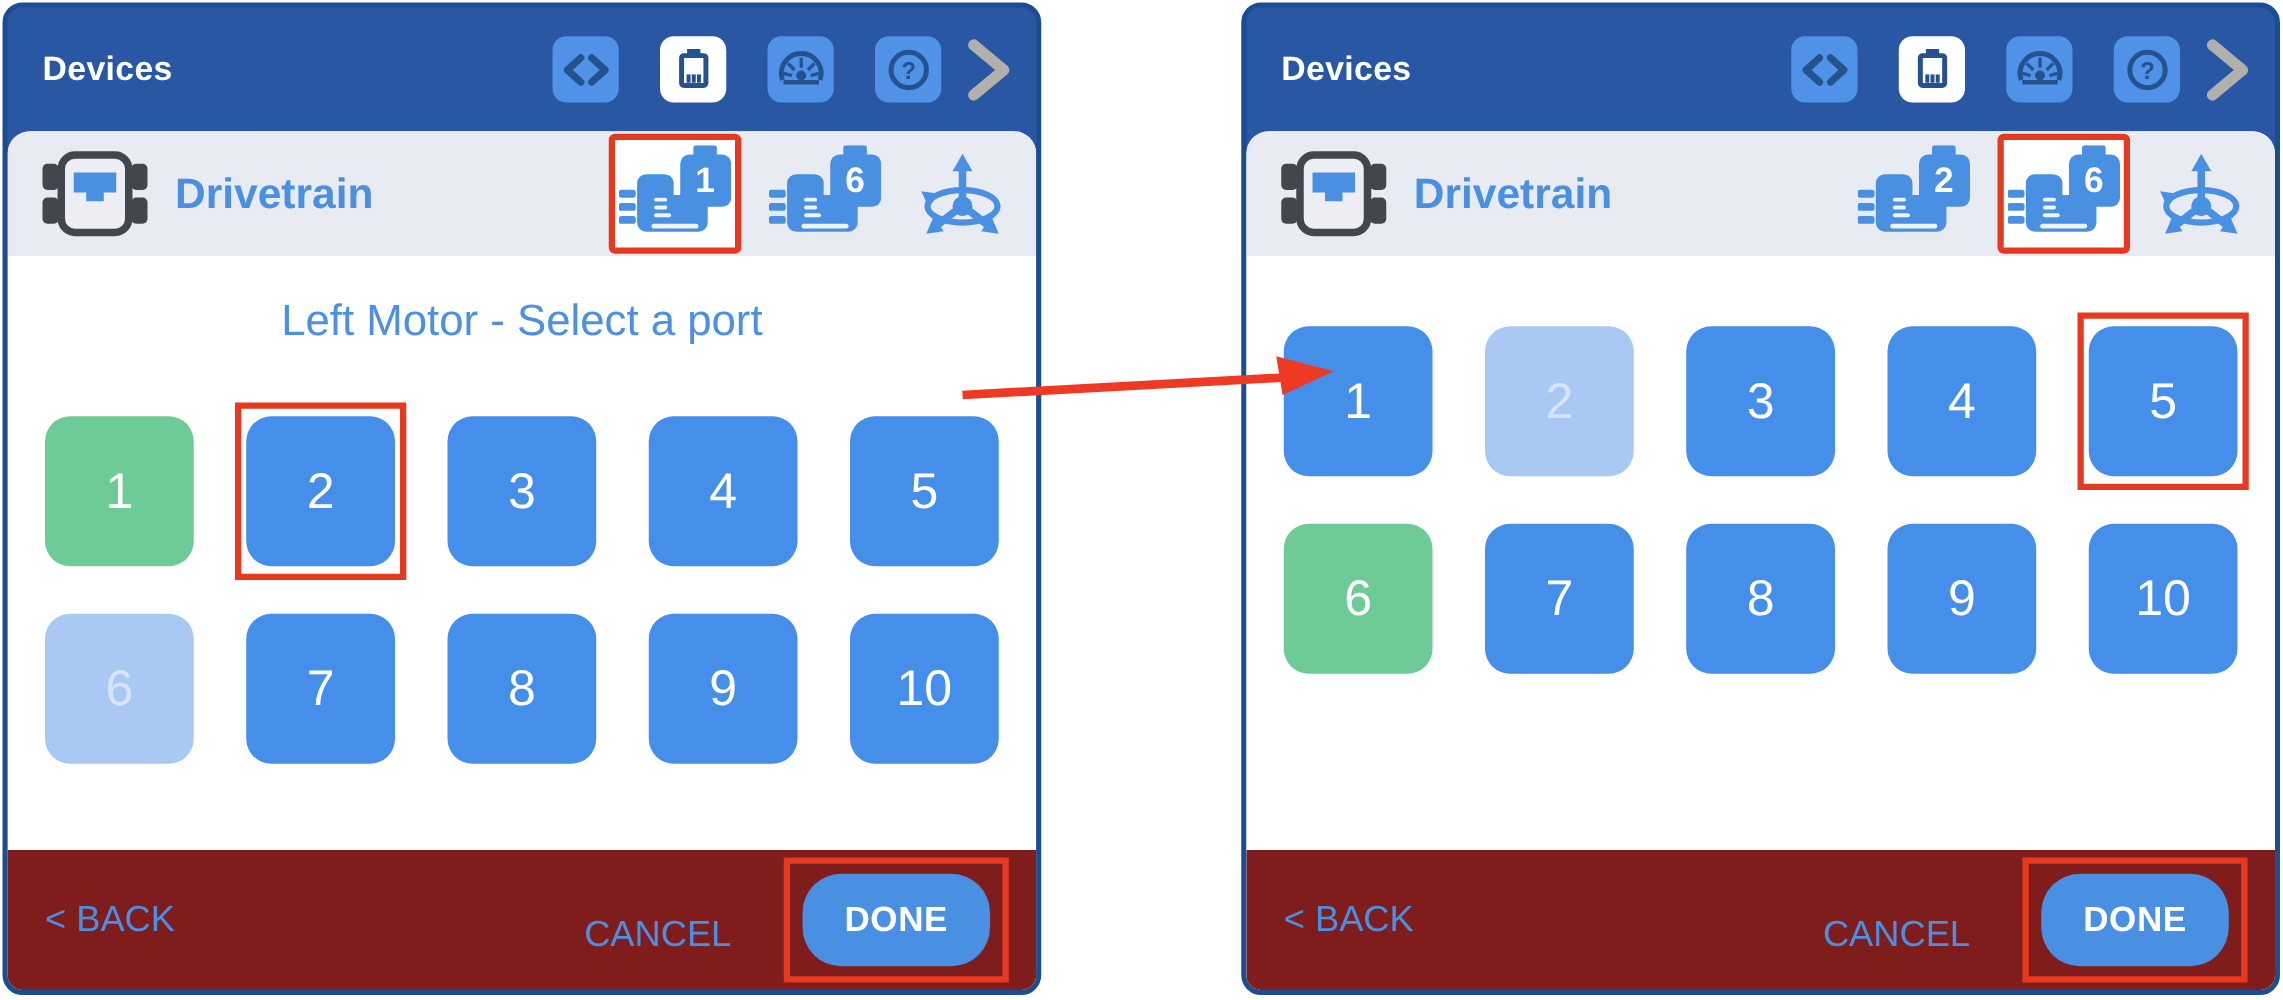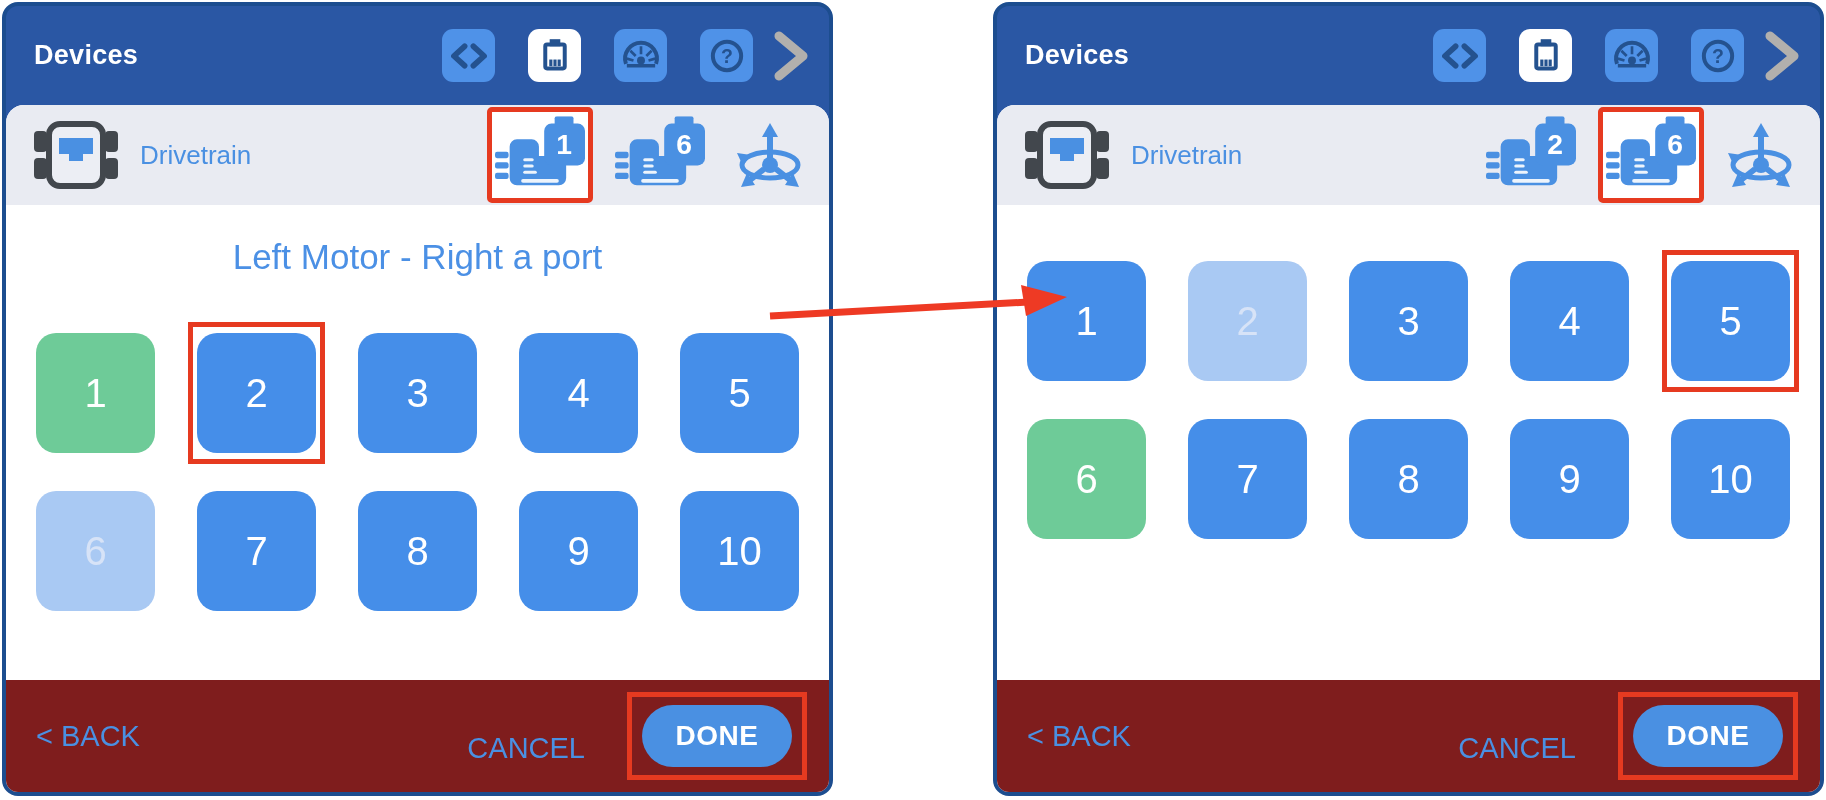--- a/index.html
+++ b/index.html
@@ -23,21 +23,21 @@
   .chev { margin-left:16px; width:46px; height:56px; display:flex; align-items:center; }
   .chev svg { width:44px; height:52px; }
 
   
   .card { flex:1; background:#ffffff; border-radius:18px 18px 0 0; overflow:hidden;
     display:flex; flex-direction:column; }
 
   .devbar { flex:0 0 100px; background:#e9ebf2; display:flex; align-items:center;
     padding:0 14px 0 26px; }
   .robot { width:88px; height:72px; }
-  .devname { color:#4a90e2; font-size:26px; font-weight:400; margin-left:20px; }
+  .devname { color:#4a90e2; font-size:34px; font-weight:700; margin-left:20px; }
   .devbar .spacer { flex:1; }
 
   .motor-slot { display:flex; align-items:center; justify-content:center;
     padding:4px 3px; border:5px solid transparent; border-radius:5px; margin-left:14px; }
   .motor-slot svg { width:90px; height:78px; }
   .motor-slot.annotated { border-color:#e63a20; background:#ffffff; }
   .badge-num { fill:#ffffff; font-size:27px; font-weight:700;
     font-family:"Liberation Sans", sans-serif; }
   .gyro { width:74px; height:66px; margin-left:20px; margin-right:8px; }
 
@@ -56,21 +56,21 @@
     border:5px solid #e63a20; pointer-events:none; }
 
   
   .footer { flex:0 0 112px; background:#7f1d1d; display:flex; align-items:center;
     padding:0 22px 0 30px; }
   .flink { color:#4a90e2; font-size:29px; font-weight:500; cursor:pointer; }
   .footer .spacer { flex:1; }
   .flink.cancel { margin-right:42px;margin-top:24px; }
   .done-wrap { border:5px solid transparent; padding:8px 10px; }
   .done-wrap.annotated { border-color:#e63a20; }
-  .done-btn { width:150px; height:62px; border:none; border-radius:31px;
+  .done-btn { width:150px; height:74px; border:none; border-radius:31px;
     background:#4a90e2; color:#ffffff; font-size:28px; font-weight:700;
     font-family:"Liberation Sans", sans-serif; letter-spacing:.5px; cursor:pointer; }
 
   .flow-arrow { position:absolute; left:768px; top:282px; width:300px; height:48px;
     z-index:10; pointer-events:none; }
 
   .defs { position:absolute; width:0; height:0; overflow:hidden; }
 </style>
 </head>
 <body>
@@ -187,21 +187,21 @@
         <svg viewBox="0 0 86 74">
             <use href="#sym-motor"></use>
             <text class="badge-num" x="66" y="36" text-anchor="middle">6</text>
           </svg>
       </span>
       <svg class="gyro">
           <use href="#sym-gyro"></use>
         </svg>
     </div>
     <div class="content">
-      <div class="sel-title">Left Motor - Right a port</div>
+      <div class="sel-title">Left Motor - Select a port</div>
       <div class="grid">
         <button class="port selected">1</button>
         <button class="port normal annotated">2</button>
         <button class="port normal">3</button>
         <button class="port normal">4</button>
         <button class="port normal">5</button>
         <button class="port disabled">6</button>
         <button class="port normal">7</button>
         <button class="port normal">8</button>
         <button class="port normal">9</button>

